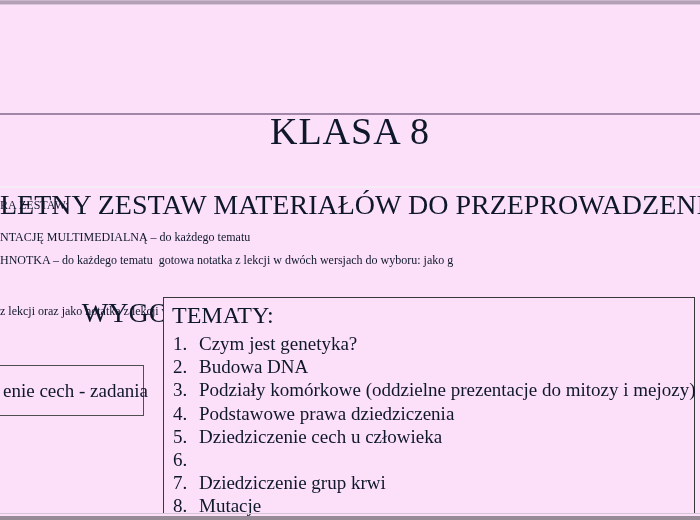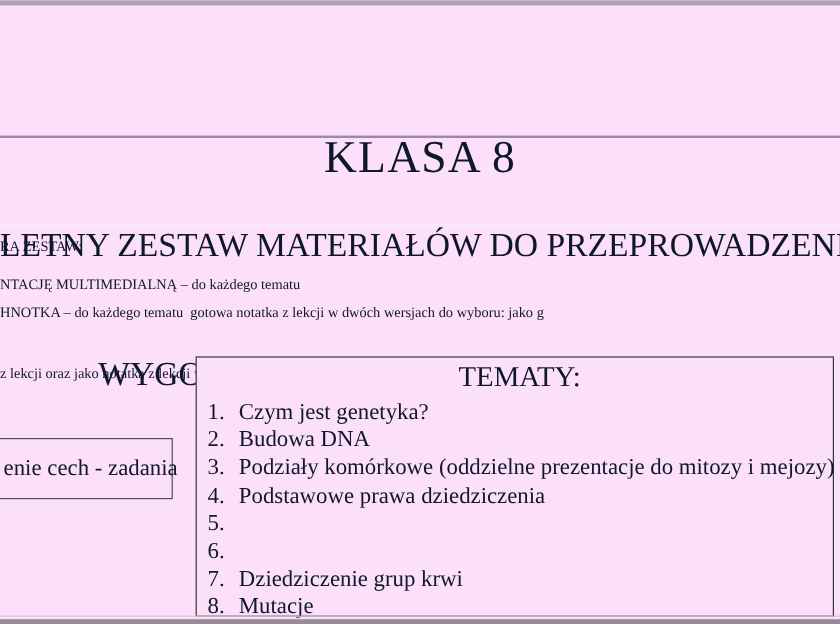--- a/index.html
+++ b/index.html
@@ -50,21 +50,21 @@
   .side-box span{
     padding-left:18px;font-size:19px;white-space:pre;
   }
   .tematy-box{
     position:absolute;left:163px;top:297px;width:532px;height:217px;
     border:1.5px solid #383838;box-sizing:border-box;
     background:#fce0fa;
   }
   .tematy-header{
     margin:3px 0 2px 8px;
-    font-size:24px;line-height:29px;text-align:center;
+    font-size:24px;line-height:29px;
   }
   .t-row{
     display:flex;margin-left:9px;
     font-size:19px;line-height:23.2px;
   }
   .t-num{width:26px;flex:0 0 26px;}
   .t-text{white-space:pre;}
   .bottom-faint{
     position:absolute;left:0;top:513px;width:700px;height:1px;
     background:#d5c6d5;
@@ -117,20 +117,21 @@
     <div class="t-row">
       <span class="t-num">3.</span>
       <span class="t-text">Podziały komórkowe (oddzielne prezentacje do mitozy i mejozy)</span>
     </div>
     <div class="t-row">
       <span class="t-num">4.</span>
       <span class="t-text">Podstawowe prawa dziedziczenia</span>
     </div>
     <div class="t-row">
       <span class="t-num">5.</span>
+      <span class="t-text">Dziedziczenie cech u człowieka</span>
     </div>
     <div class="t-row">
       <span class="t-num">6.</span>
     </div>
     <div class="t-row">
       <span class="t-num">7.</span>
       <span class="t-text">Dziedziczenie grup krwi</span>
     </div>
     <div class="t-row">
       <span class="t-num">8.</span>

